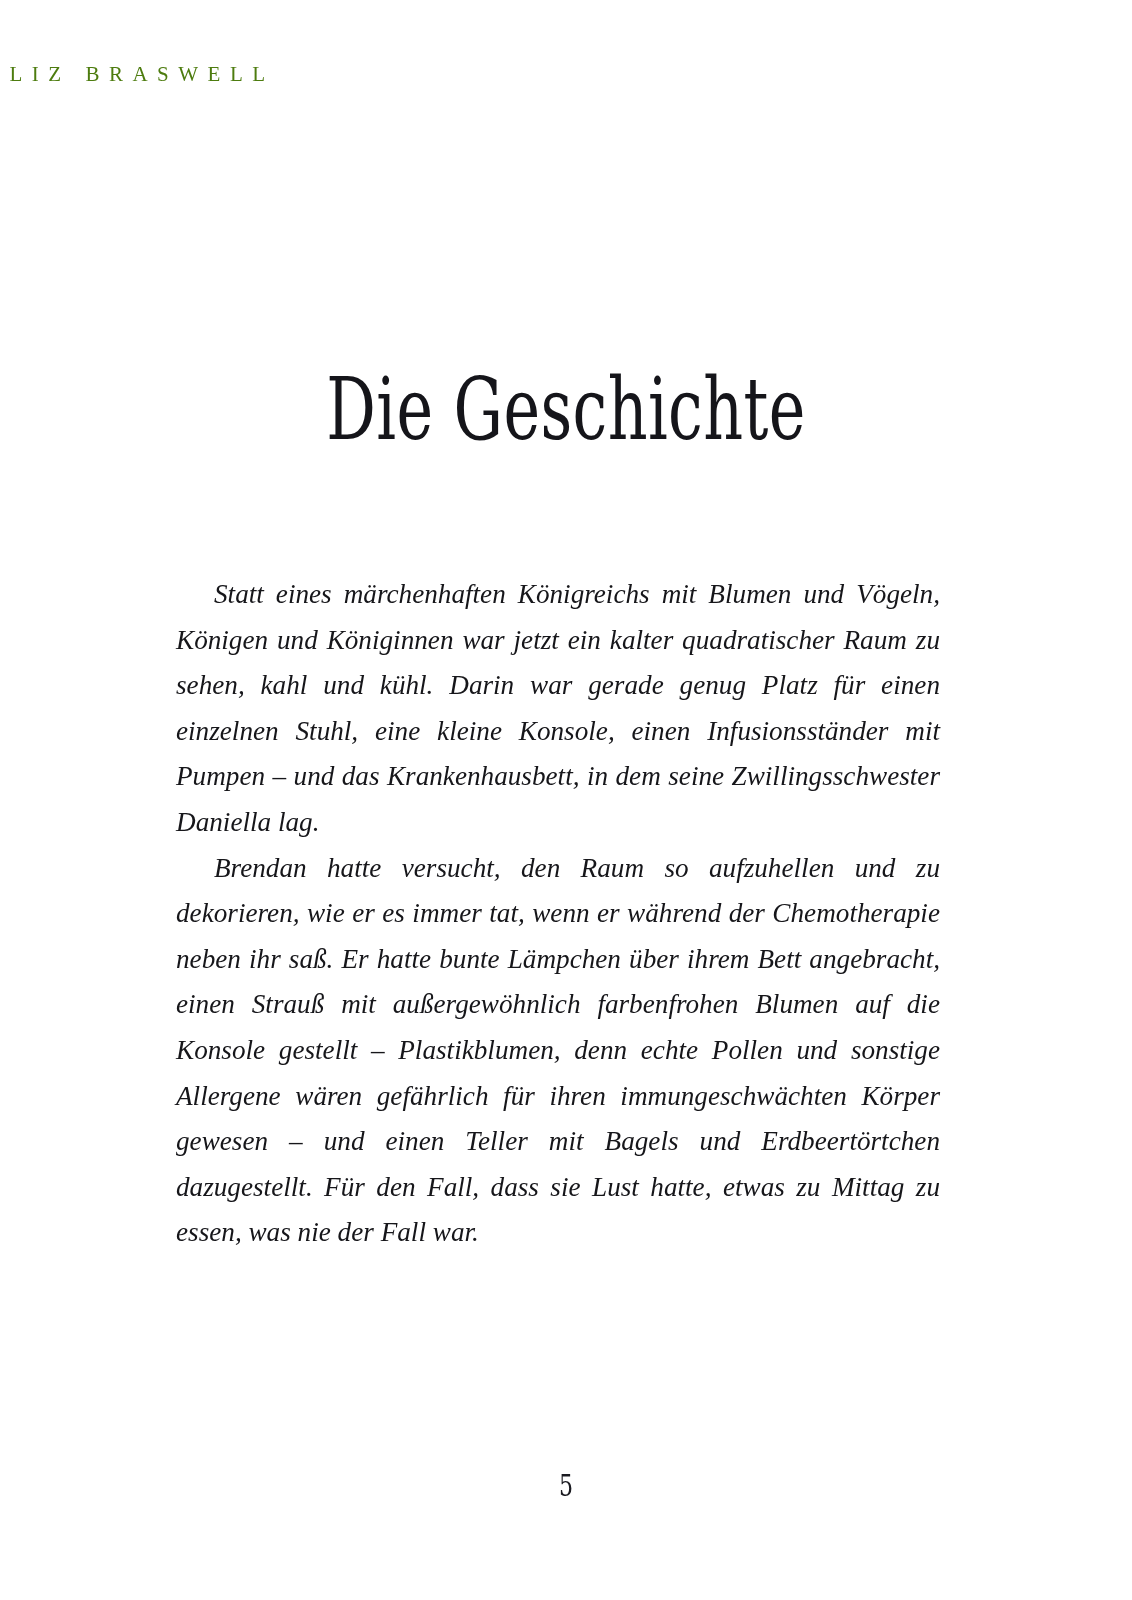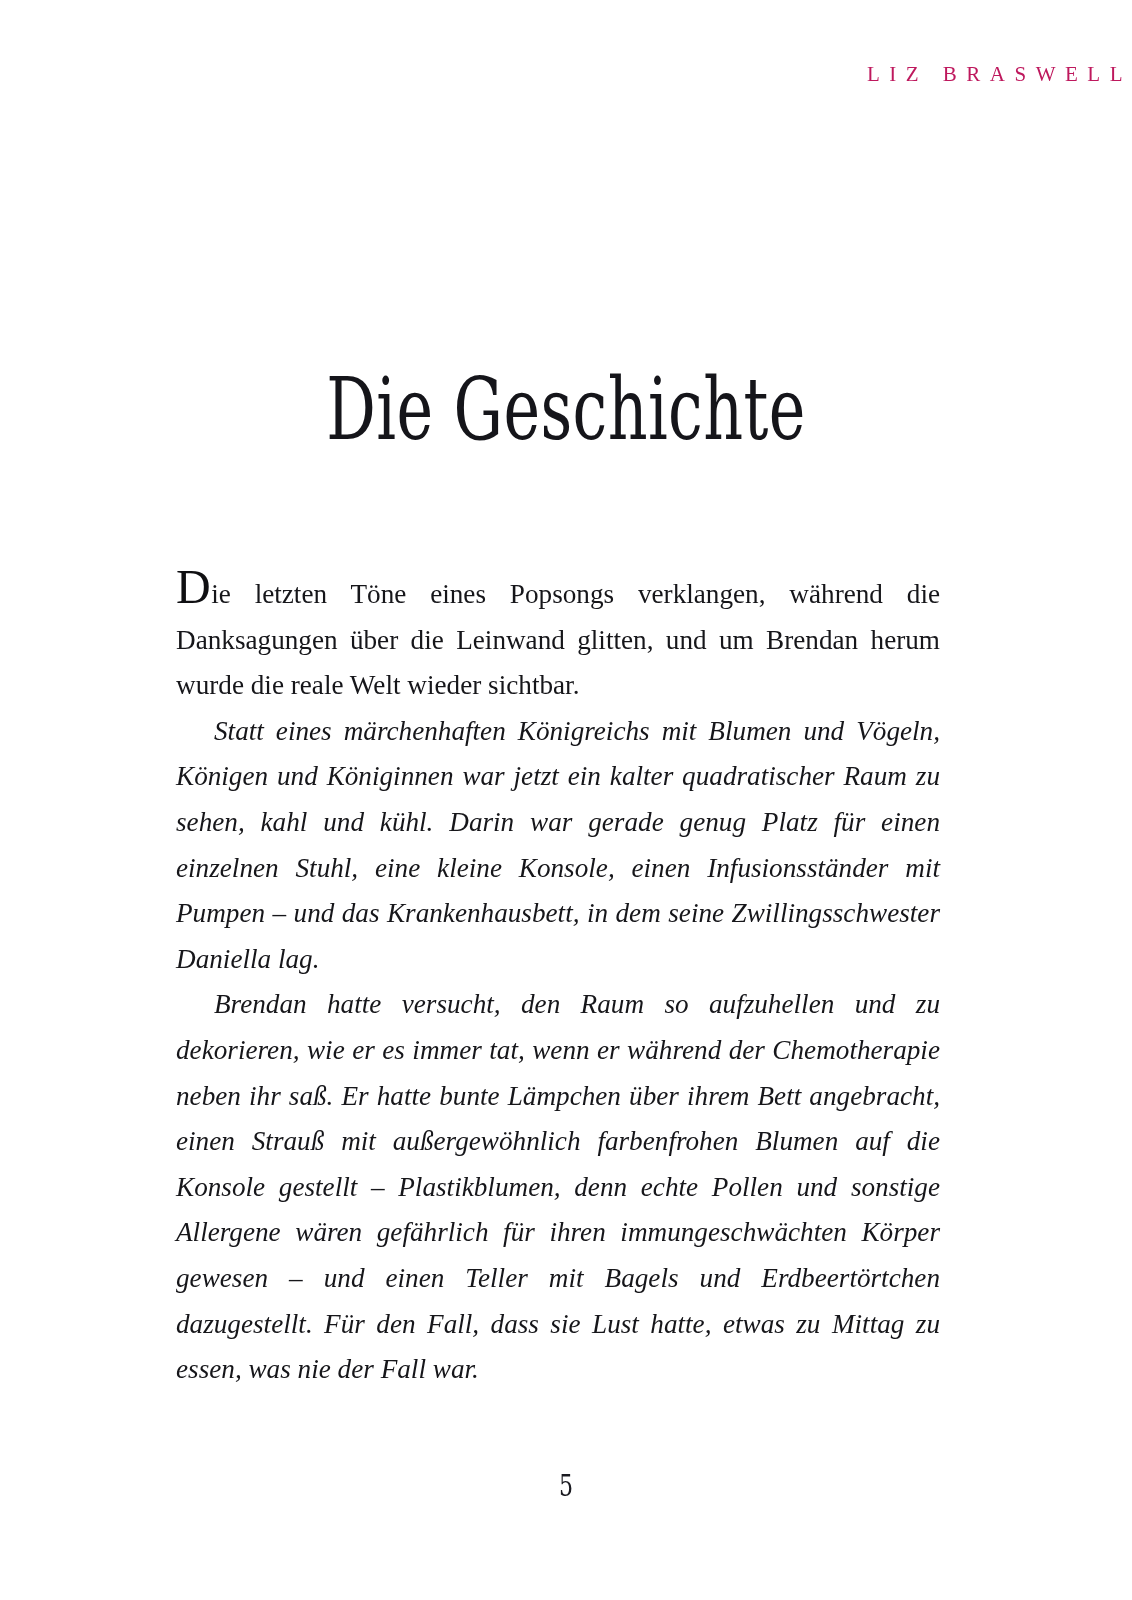--- a/index.html
+++ b/index.html
@@ -19,26 +19,26 @@
     color: #1a1a1a;
     -webkit-font-smoothing: antialiased;
   }
 
   
   .running-head {
     position: absolute;
     top: 62px;
     left: 0;
     width: 1132px;
-    text-align: right;
+    text-align: left;
     font-family: "Liberation Serif", "DejaVu Serif", serif;
     font-size: 21px;
     letter-spacing: 9.5px;
     text-indent: 9.5px;
-    color: #be185d;
+    color: #4d7c0f;
     white-space: nowrap;
   }
 
   
   .chapter-title {
     position: absolute;
     top: 308px;
     left: 0;
     width: 1132px;
     text-align: center;
@@ -107,21 +107,20 @@
 <body>
 
 <div class="page">
 
   <div class="running-head">LIZ BRASWELL</div>
 
   <h1 class="chapter-title">Die Geschichte</h1>
 
   <div class="body-block">
 
-    <p class="para first"><span class="dropcap">D</span><span>ie letzten Töne eines Popsongs verklangen, während die Danksagungen über die Leinwand glitten, und um Brendan herum wurde die reale Welt wieder sichtbar.</span></p>
 
     <p class="para indent">Statt eines märchenhaften Königreichs mit Blumen und Vögeln, Königen und Königinnen war jetzt ein kalter quadratischer Raum zu sehen, kahl und kühl. Darin war gerade genug Platz für einen einzelnen Stuhl, eine kleine Konsole, einen Infusionsständer mit Pumpen – und das Krankenhausbett, in dem seine Zwillingsschwester Daniella lag.</p>
 
     <p class="para indent">Brendan hatte versucht, den Raum so aufzuhellen und zu dekorieren, wie er es immer tat, wenn er während der Chemotherapie neben ihr saß. Er hatte bunte Lämpchen über ihrem Bett angebracht, einen Strauß mit außergewöhnlich farbenfrohen Blumen auf die Konsole gestellt – Plastikblumen, denn echte Pollen und sonstige Allergene wären gefährlich für ihren immungeschwächten Körper gewesen – und einen Teller mit Bagels und Erdbeertörtchen dazugestellt. Für den Fall, dass sie Lust hatte, etwas zu Mittag zu essen, was nie der Fall war.</p>
 
   </div>
 
   <div class="folio">5</div>
 
 </div>

